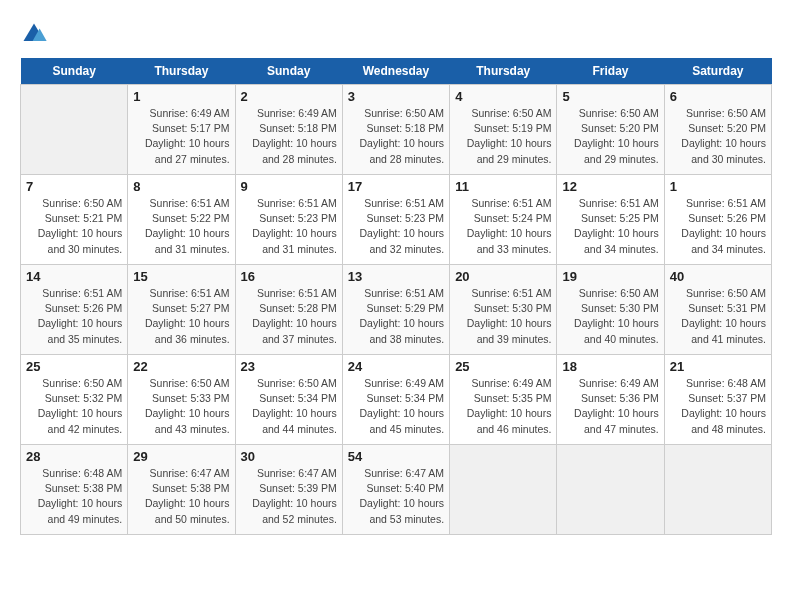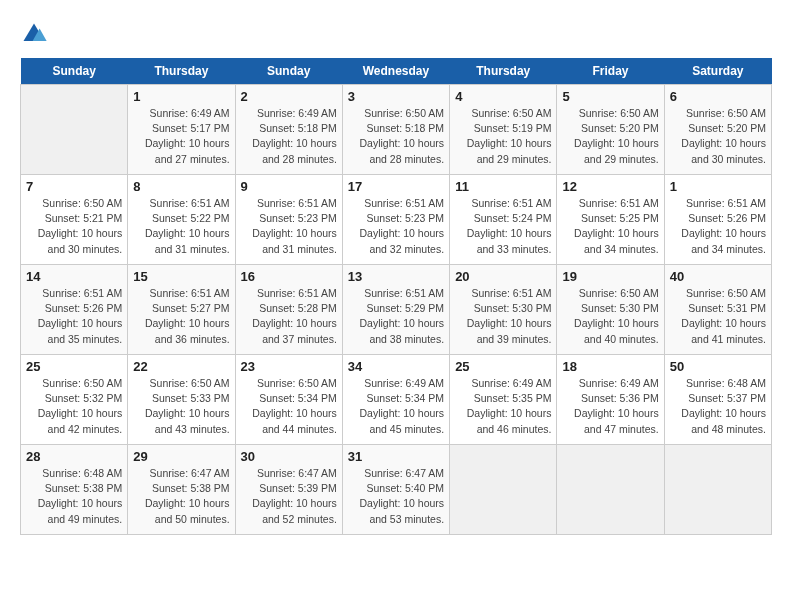--- a/index.html
+++ b/index.html
@@ -223,51 +223,51 @@
         </td>
         <td>
           <span class="day-num">22</span>
           <div class="day-info">Sunrise: 6:50 AM<br>Sunset: 5:33 PM<br>Daylight: 10 hours<br>and 43 minutes.</div>
         </td>
         <td>
           <span class="day-num">23</span>
           <div class="day-info">Sunrise: 6:50 AM<br>Sunset: 5:34 PM<br>Daylight: 10 hours<br>and 44 minutes.</div>
         </td>
         <td>
-          <span class="day-num">34</span>
+          <span class="day-num">24</span>
           <div class="day-info">Sunrise: 6:49 AM<br>Sunset: 5:34 PM<br>Daylight: 10 hours<br>and 45 minutes.</div>
         </td>
         <td>
           <span class="day-num">25</span>
           <div class="day-info">Sunrise: 6:49 AM<br>Sunset: 5:35 PM<br>Daylight: 10 hours<br>and 46 minutes.</div>
         </td>
         <td>
           <span class="day-num">18</span>
           <div class="day-info">Sunrise: 6:49 AM<br>Sunset: 5:36 PM<br>Daylight: 10 hours<br>and 47 minutes.</div>
         </td>
         <td>
-          <span class="day-num">50</span>
+          <span class="day-num">21</span>
           <div class="day-info">Sunrise: 6:48 AM<br>Sunset: 5:37 PM<br>Daylight: 10 hours<br>and 48 minutes.</div>
         </td>
       </tr>
       <tr>
         <td>
           <span class="day-num">28</span>
           <div class="day-info">Sunrise: 6:48 AM<br>Sunset: 5:38 PM<br>Daylight: 10 hours<br>and 49 minutes.</div>
         </td>
         <td>
           <span class="day-num">29</span>
           <div class="day-info">Sunrise: 6:47 AM<br>Sunset: 5:38 PM<br>Daylight: 10 hours<br>and 50 minutes.</div>
         </td>
         <td>
           <span class="day-num">30</span>
           <div class="day-info">Sunrise: 6:47 AM<br>Sunset: 5:39 PM<br>Daylight: 10 hours<br>and 52 minutes.</div>
         </td>
         <td>
-          <span class="day-num">31</span>
+          <span class="day-num">54</span>
           <div class="day-info">Sunrise: 6:47 AM<br>Sunset: 5:40 PM<br>Daylight: 10 hours<br>and 53 minutes.</div>
         </td>
         <td class="empty-cell"></td>
         <td class="empty-cell"></td>
         <td class="empty-cell"></td>
       </tr>
     </tbody>
 </table>
 
 </body></html>

